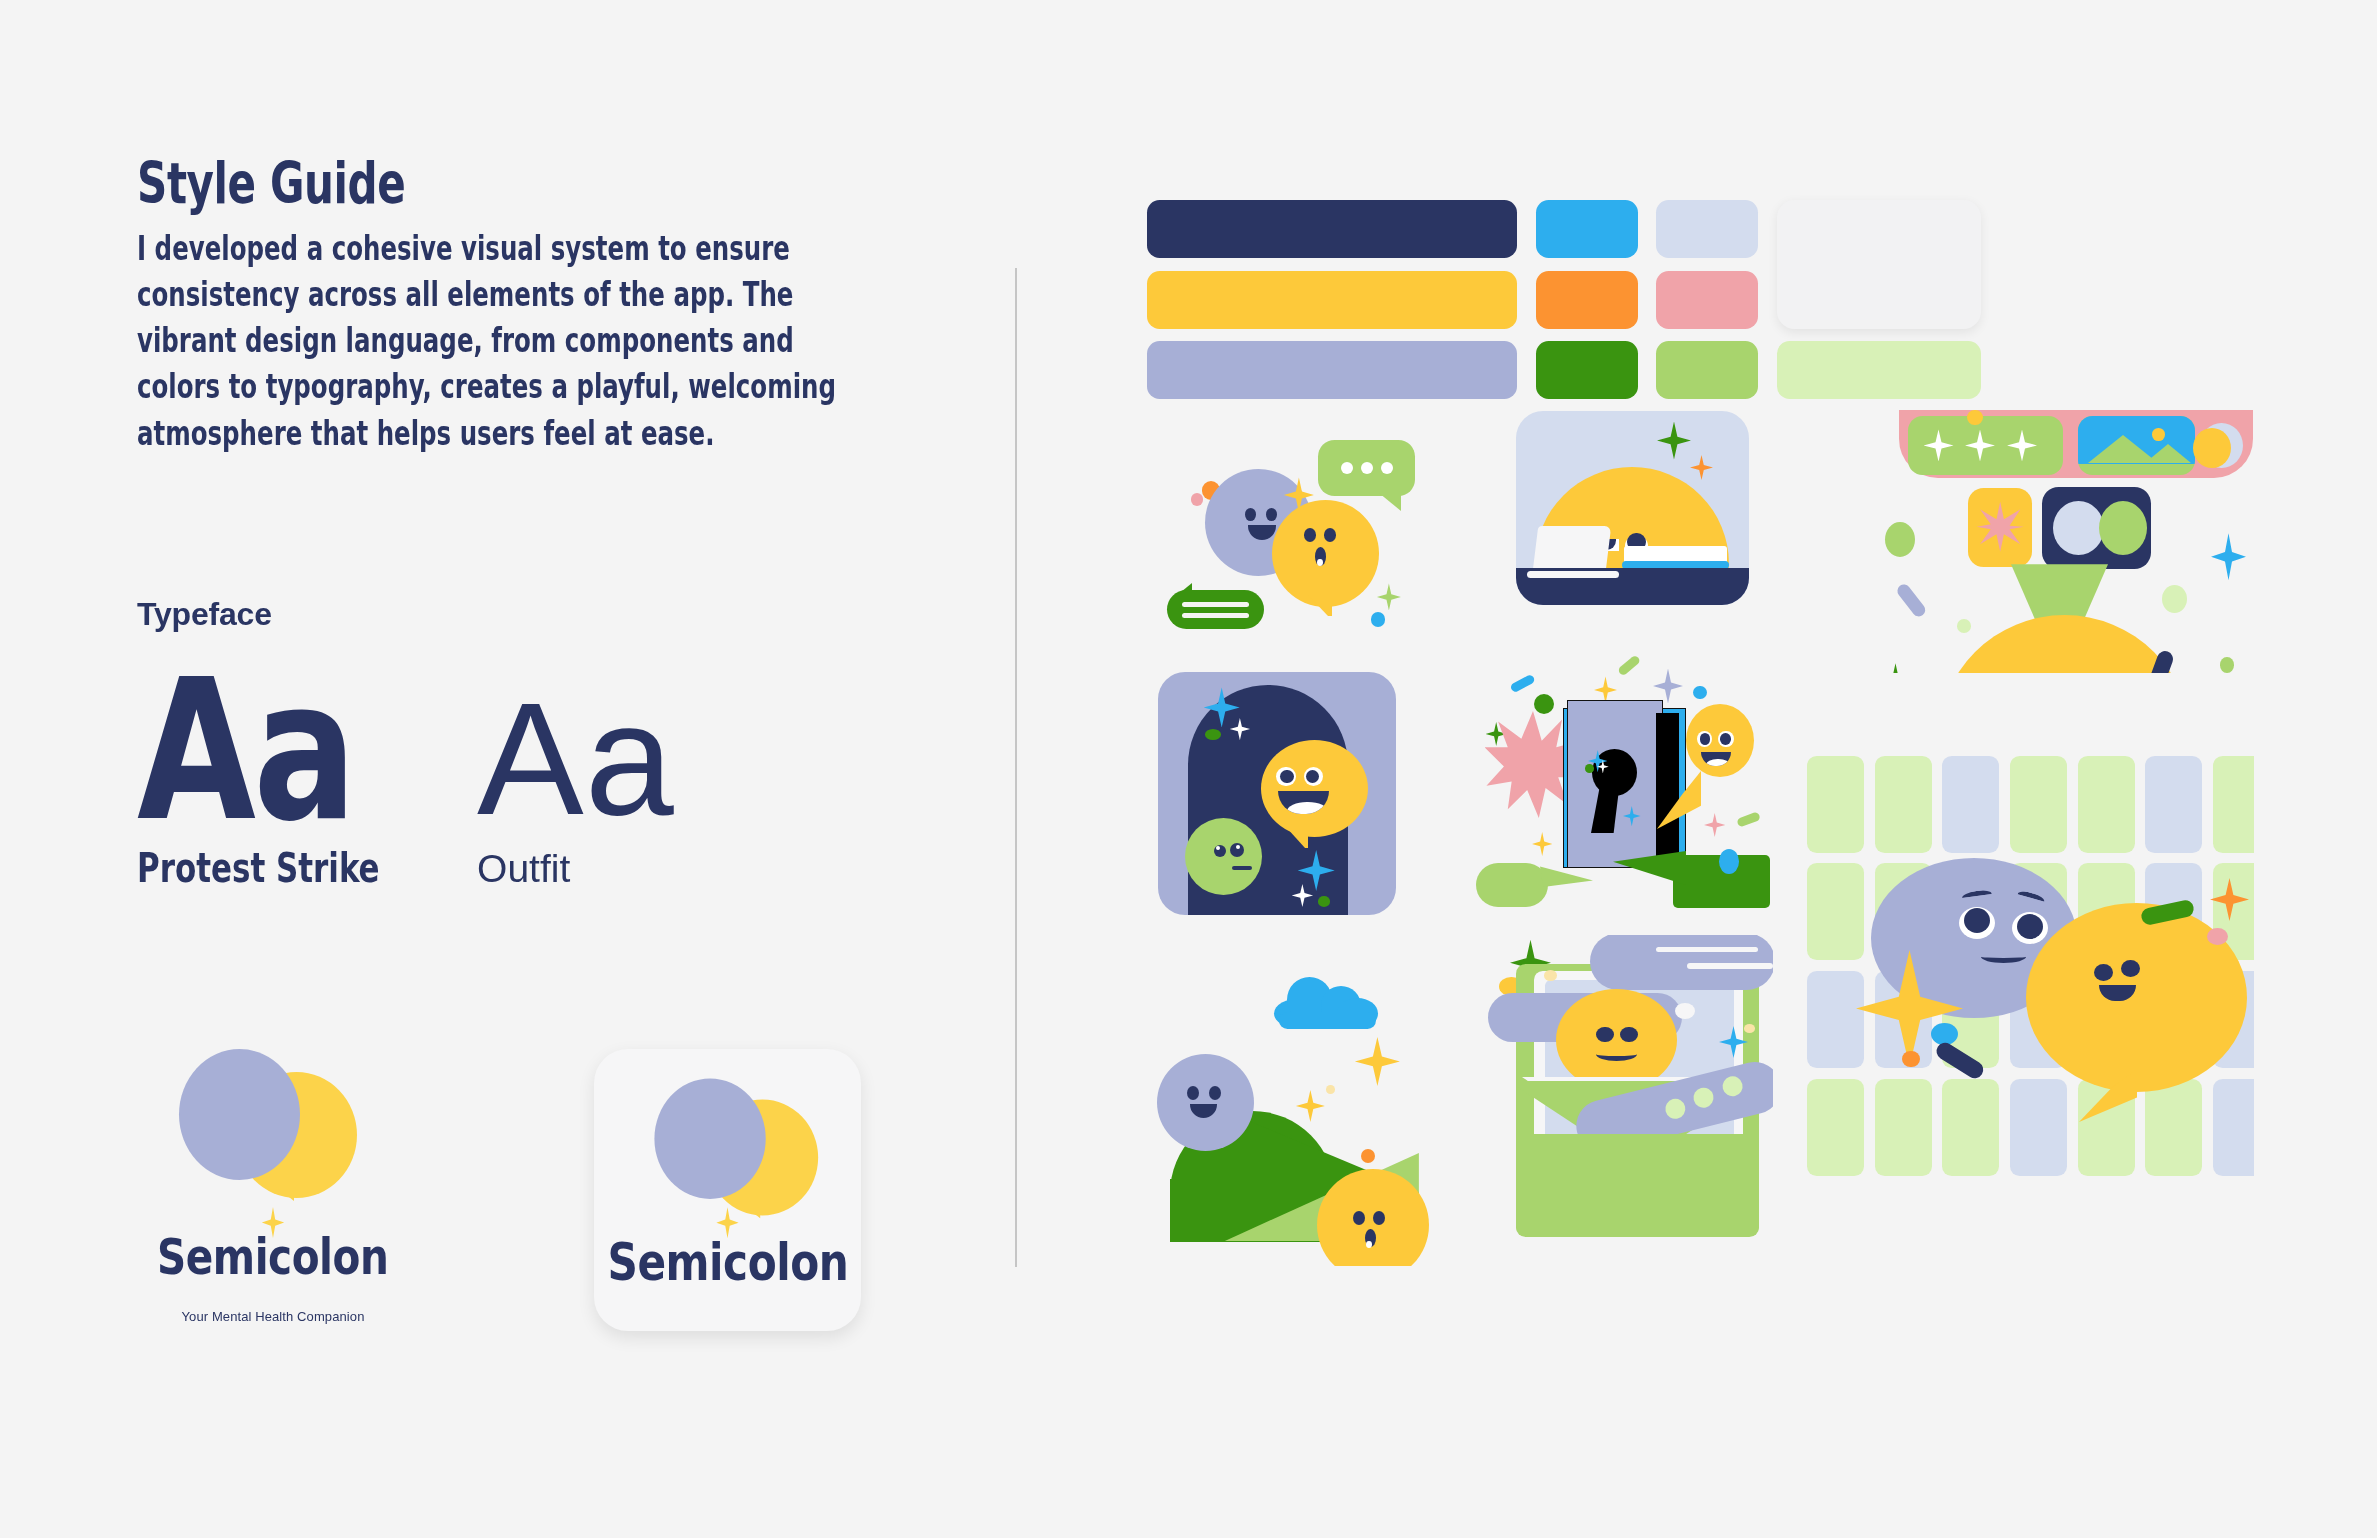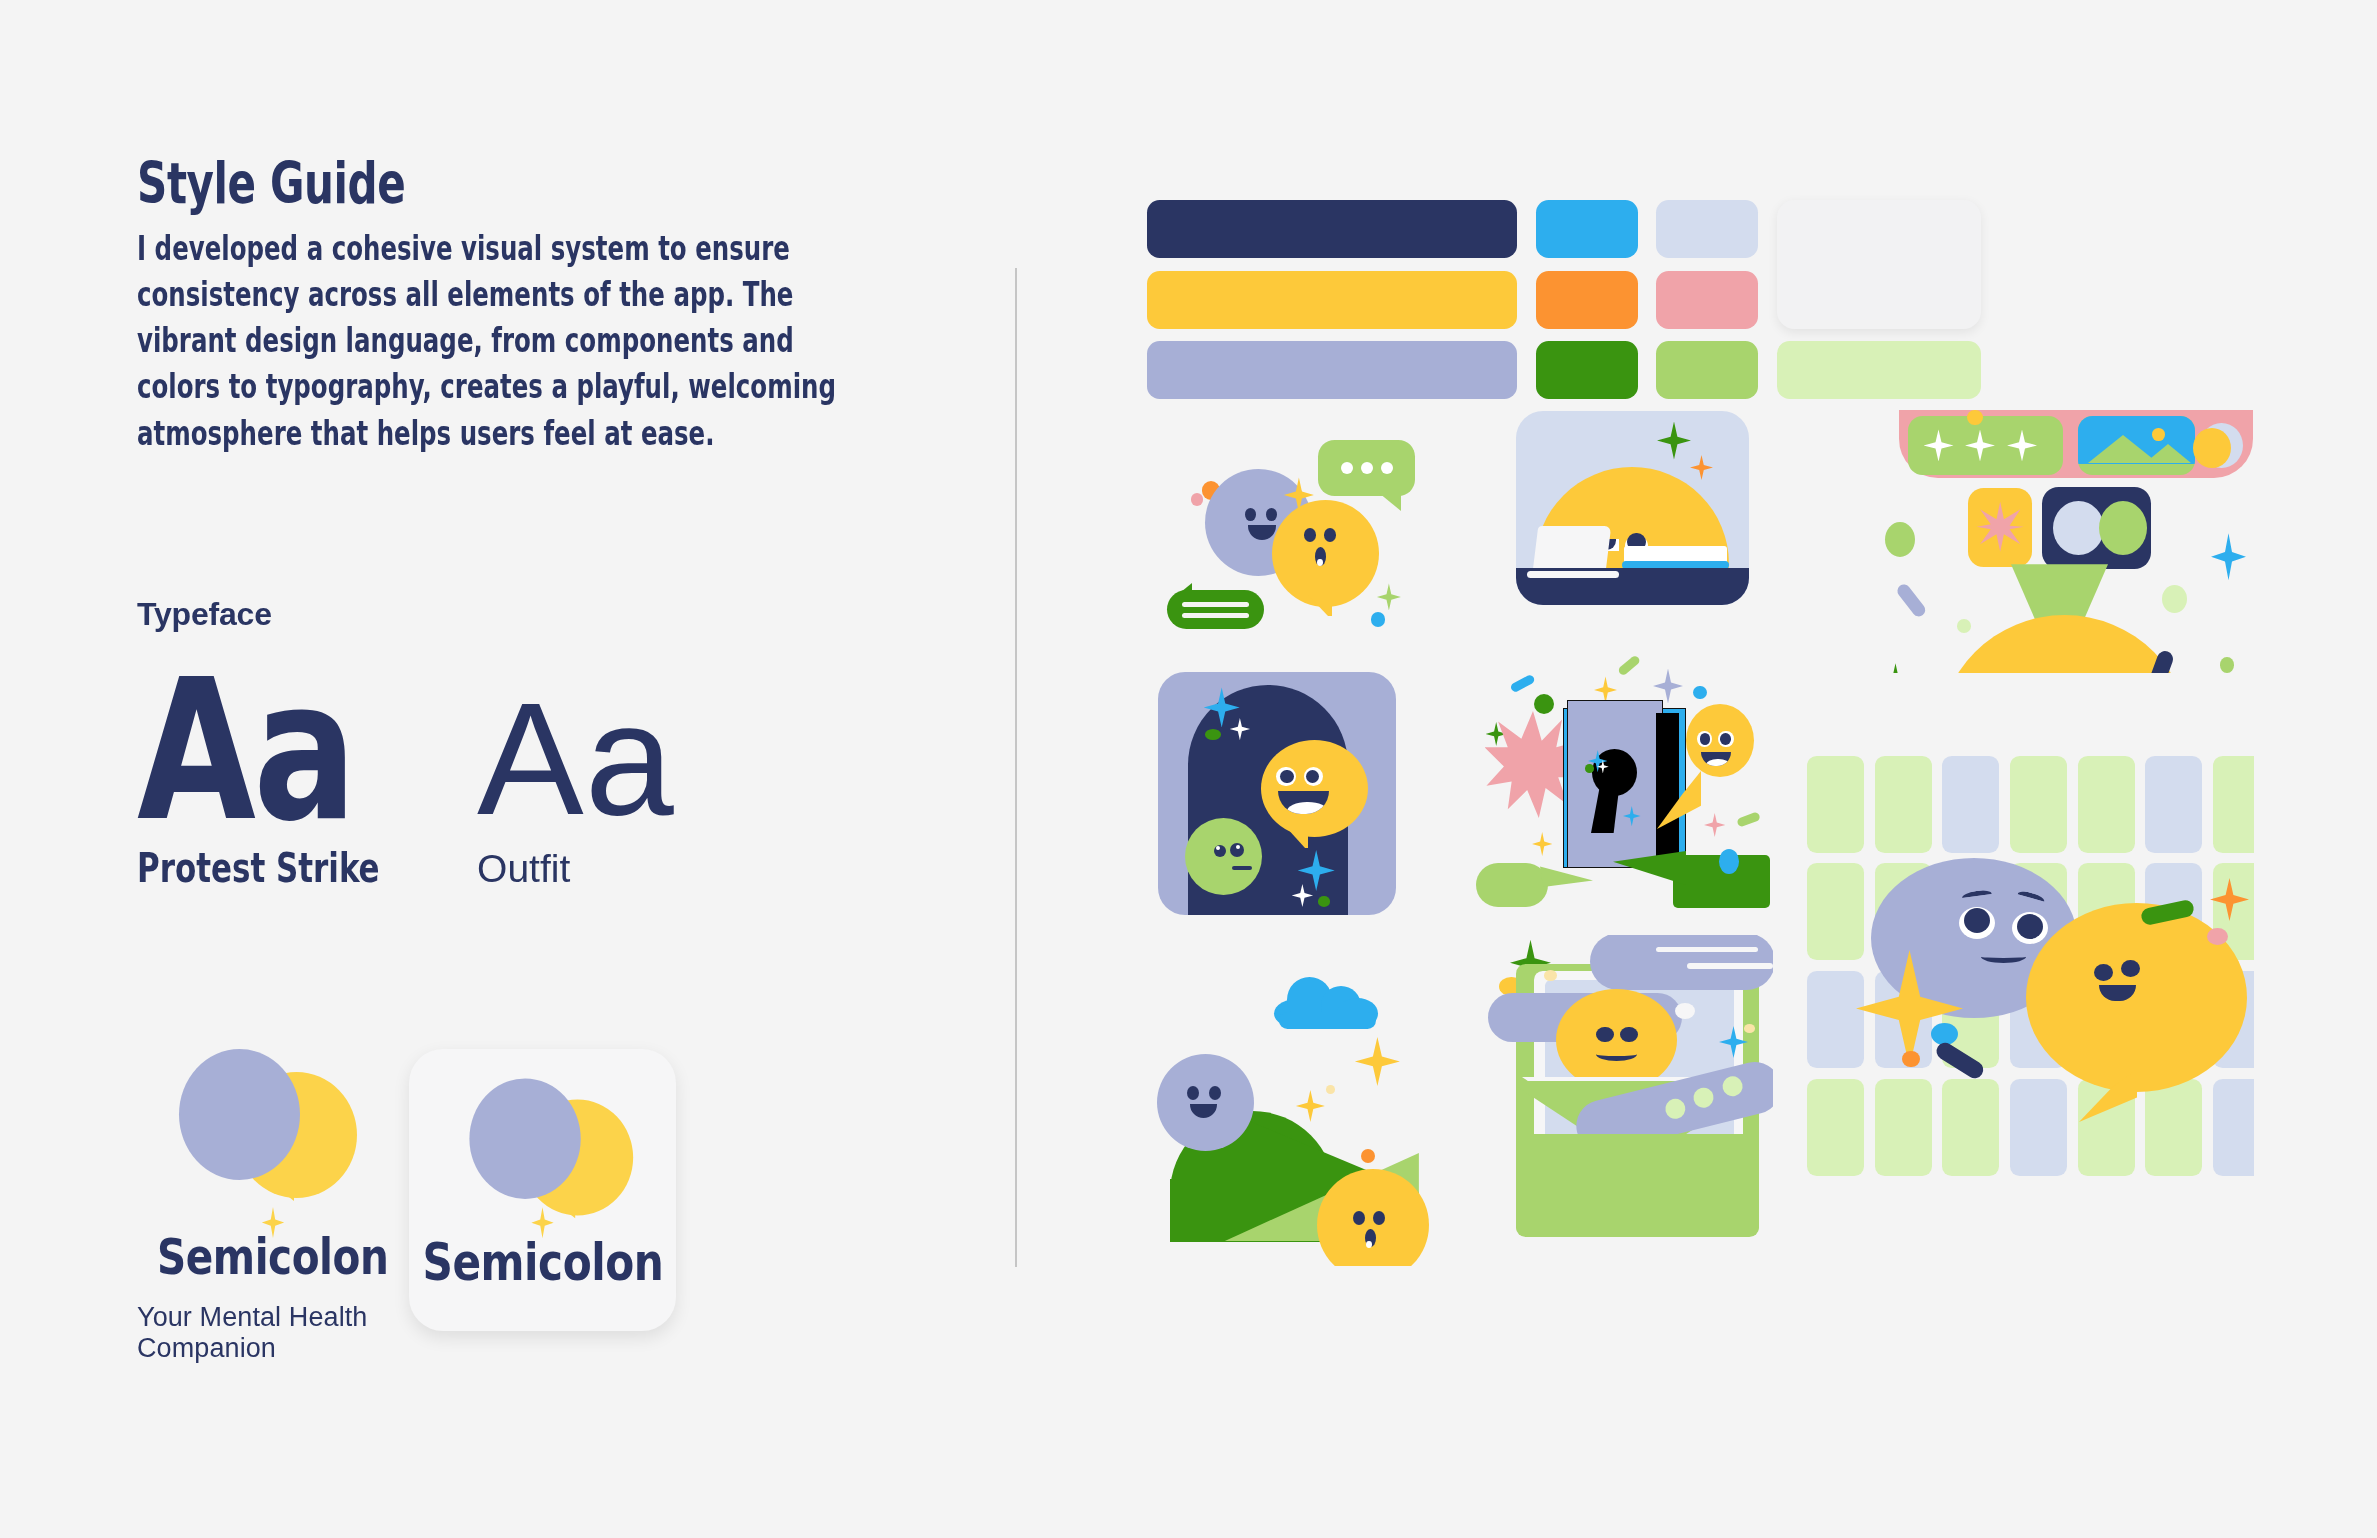--- a/index.html
+++ b/index.html
@@ -86,21 +86,21 @@
   }
   .type-name-outfit {
     font-family: "Liberation Sans", sans-serif;
     font-weight: 300;
     font-size: 39px;
     color: #2a3563;
     margin-top: 8.7px;
   }
 
   .logo-sec { position: absolute; left: 137px; top: 1015px; }
-  .logo-row { display: flex; align-items: flex-start; margin-top: 34px; }
+  .logo-row { display: flex; align-items: flex-start; margin-top: 34px; gap: 185px; }
 
   .logo-lockup { display: flex; flex-direction: column; align-items: center; width: 272px; }
   .bubbles { position: relative; width: 189px; height: 160px; }
   .bub-lav {
     position: absolute; left: 0; top: 0;
     width: 121px; height: 131px;
     background: #a7afd6; border-radius: 50%;
     z-index: 2;
   }
   .bub-yel {
@@ -127,23 +127,23 @@
     font-weight: 700;
     font-size: 49px;
     color: #2a3563;
     margin-top: -8.7px;
     letter-spacing: -0.5px;
     transform: scaleX(0.92);
   }
   .tagline {
     font-family: "Liberation Sans", sans-serif;
     font-weight: 500;
-    font-size: 27px;
-    color: #2a3563;
-    margin-top: 16px;
+    font-size: 13px;
+    color: #2a3563;
+    margin-top: 23px;
     letter-spacing: 0.1px;
   }
 
   .app-icon-card {
     width: 267px; height: 282px;
     background: #f6f6f7;
     border-radius: 34px;
     box-shadow: 0 6.8px 16.5px rgba(0,0,0,0.09);
     display: flex; flex-direction: column;
     align-items: center; justify-content: center;

